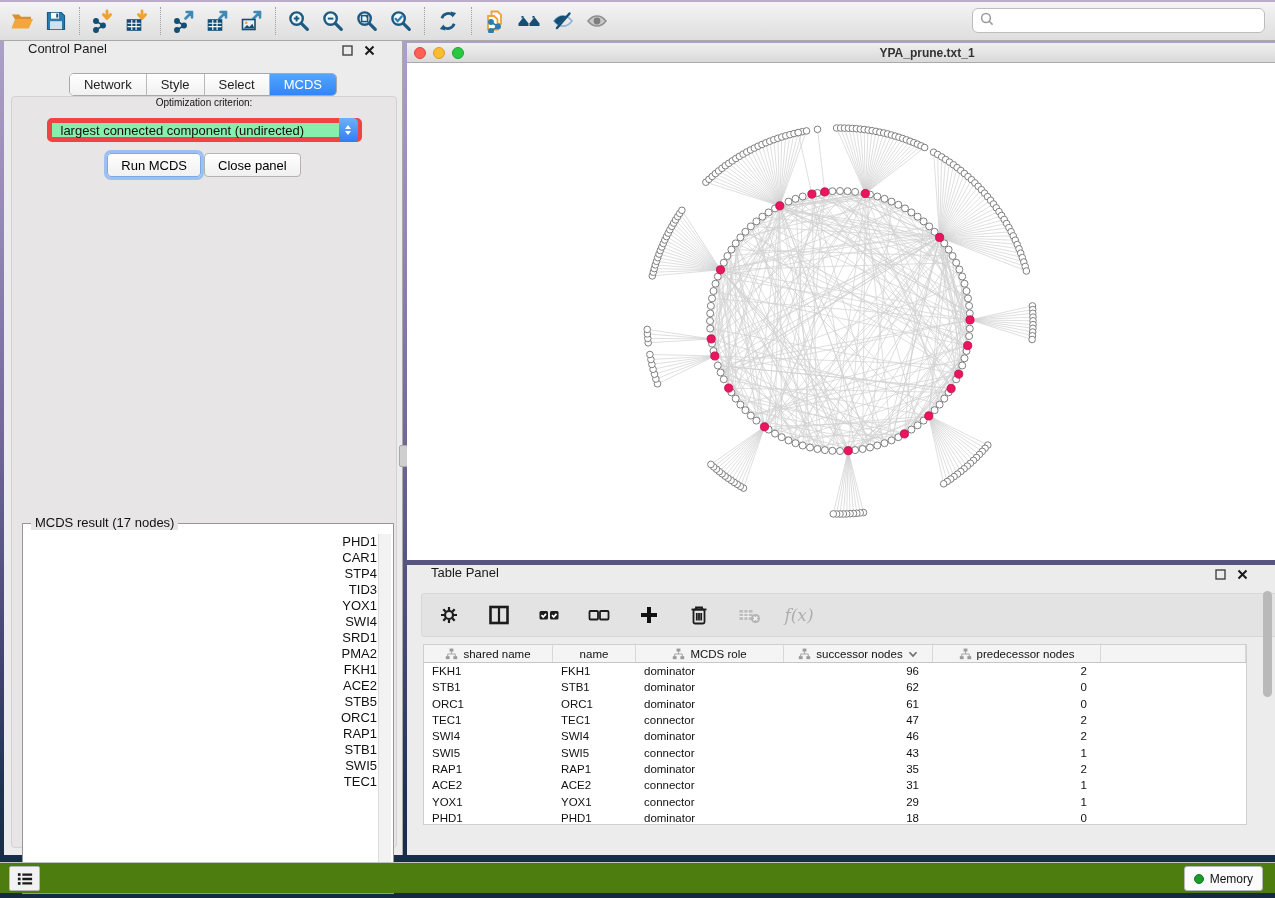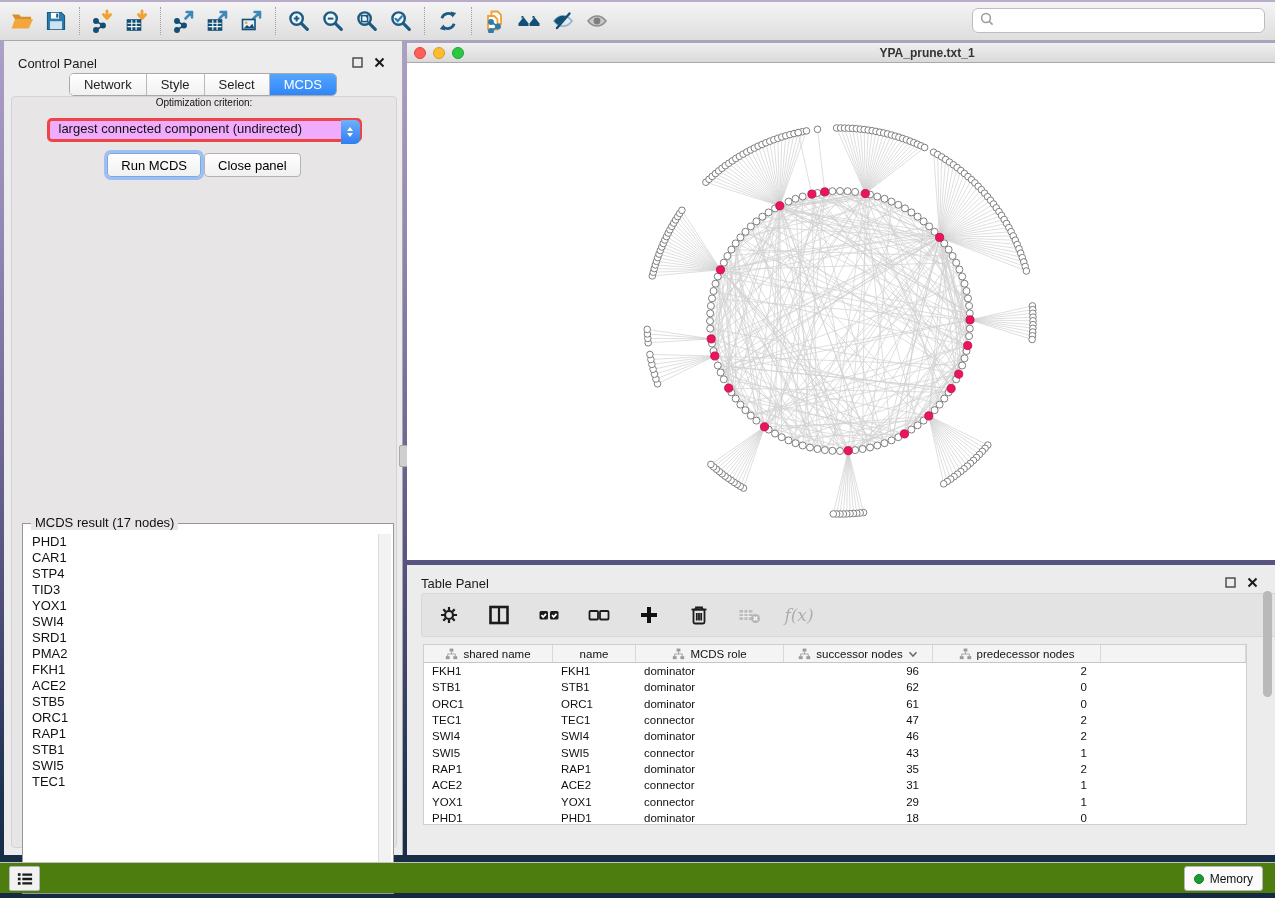--- a/index.html
+++ b/index.html
@@ -28,61 +28,61 @@
     background:#fff; border:1px solid #bdbdbd; border-radius:6px;
     display:flex; align-items:center; padding-left:6px;
   }
   #search-box input { border:none; outline:none; flex:1; height:20px; font-size:12px; background:transparent; font-family:"Liberation Sans",sans-serif; }
 
   
   #control-panel {
     position:absolute; left:4px; top:41px; width:399px; height:814px;
     background:#ececec; border-right:1px solid #a9a9a9;
   }
-  .panel-titlebar { height:30px; display:flex; align-items:flex-end; padding:0 14px; }
+  .panel-titlebar { height:30px; display:flex; align-items:flex-start; padding:0 24px; }
   .panel-title { font-size:13px; color:#1a1a1a; }
   .panel-titlebar .spacer { flex:1; }
   .mini-btn { width:18px; height:18px; display:flex; align-items:center; justify-content:center; margin-left:4px; }
 
   #cp-tabs { position:absolute; left:0; right:0; top:32px; display:flex; justify-content:center; }
   .seg-group { display:flex; border:1px solid #a8a8a8; border-radius:5px; overflow:hidden; background:#fff; }
   .seg {
     font-size:13px; padding:3px 14px; background:linear-gradient(180deg,#ffffff,#f1f1f1);
     border-right:1px solid #b9b9b9; color:#222; cursor:default; line-height:15px;
   }
   .seg:last-child { border-right:none; }
   .seg.active { background:linear-gradient(180deg,#55a5fd,#2f86f8); color:#fff; }
 
   #cp-content {
     position:absolute; left:7px; top:55px; width:386px; height:752px;
     background:#e7e5e6; border:1px solid #d4d2d3; border-radius:4px;
   }
   #opt-label { text-align:center; font-size:10px; }
   #opt-select {
     margin:10px auto 0; width:315px; height:24px; display:flex;
-    background:#f0abfc; border:3px solid #ef4444; border-radius:5px; align-items:flex-start;
+    background:#86efac; border:5px solid #ef4444; border-radius:5px; align-items:center;
   }
   #opt-select .val { flex:1; font-size:13px; padding-left:9px; white-space:nowrap; overflow:hidden; }
   #opt-select .stepper {
     width:19px; height:24px; margin:-1px -1px -1px 0; border-radius:0 5px 5px 0;
     background:linear-gradient(180deg,#6fb0f9,#2f7df3);
     display:flex; flex-direction:column; align-items:center; justify-content:center; gap:2px;
   }
   .chev-up { width:0; height:0; border-left:3.5px solid transparent; border-right:3.5px solid transparent; border-bottom:4px solid #fff; }
   .chev-dn { width:0; height:0; border-left:3.5px solid transparent; border-right:3.5px solid transparent; border-top:4px solid #fff; }
   #cp-buttons { display:flex; justify-content:center; gap:3px; margin-top:11px; }
   .push-btn {
     font-size:13px; padding:3px 13px; height:24px; background:linear-gradient(180deg,#ffffff,#f0f0f0);
     border:1px solid #b3b3b3; border-radius:4px; font-family:"Liberation Sans",sans-serif;
   }
   .push-btn.focused { box-shadow:0 0 0 3px rgba(110,165,250,.6); border-color:#7aa8e8; }
 
   #mcds-box {
     position:absolute; left:10px; top:426px; width:372px; height:371px;
-    background:#fff; border:1px solid #979797;
+    background:#fff; border:1px solid #979797;text-align:right;
   }
   #mcds-box .legend {
     position:absolute; top:-9px; left:8px; background:#e7e5e6; padding:0 4px; font-size:13px; color:#111;
   }
   #mcds-list { position:absolute; left:4px; top:10px; right:16px; bottom:4px; overflow:hidden; }
   #mcds-list .li { font-size:13px; line-height:16px; padding-left:5px; }
   #mcds-scroll {
     position:absolute; top:10px; right:2px; bottom:2px; width:13px;
     background:#f2f2f2; border-left:1px solid #dcdcdc;
   }

